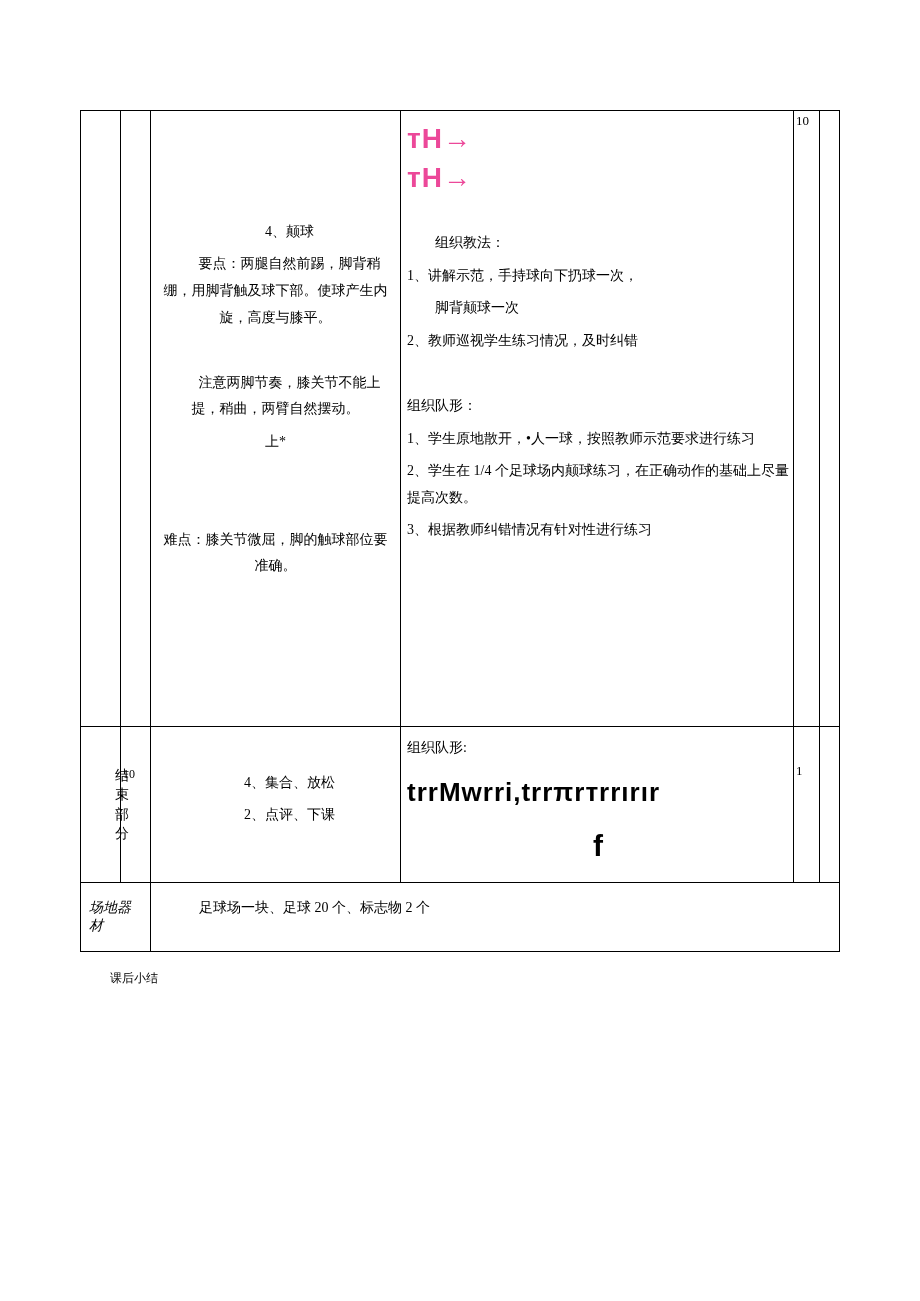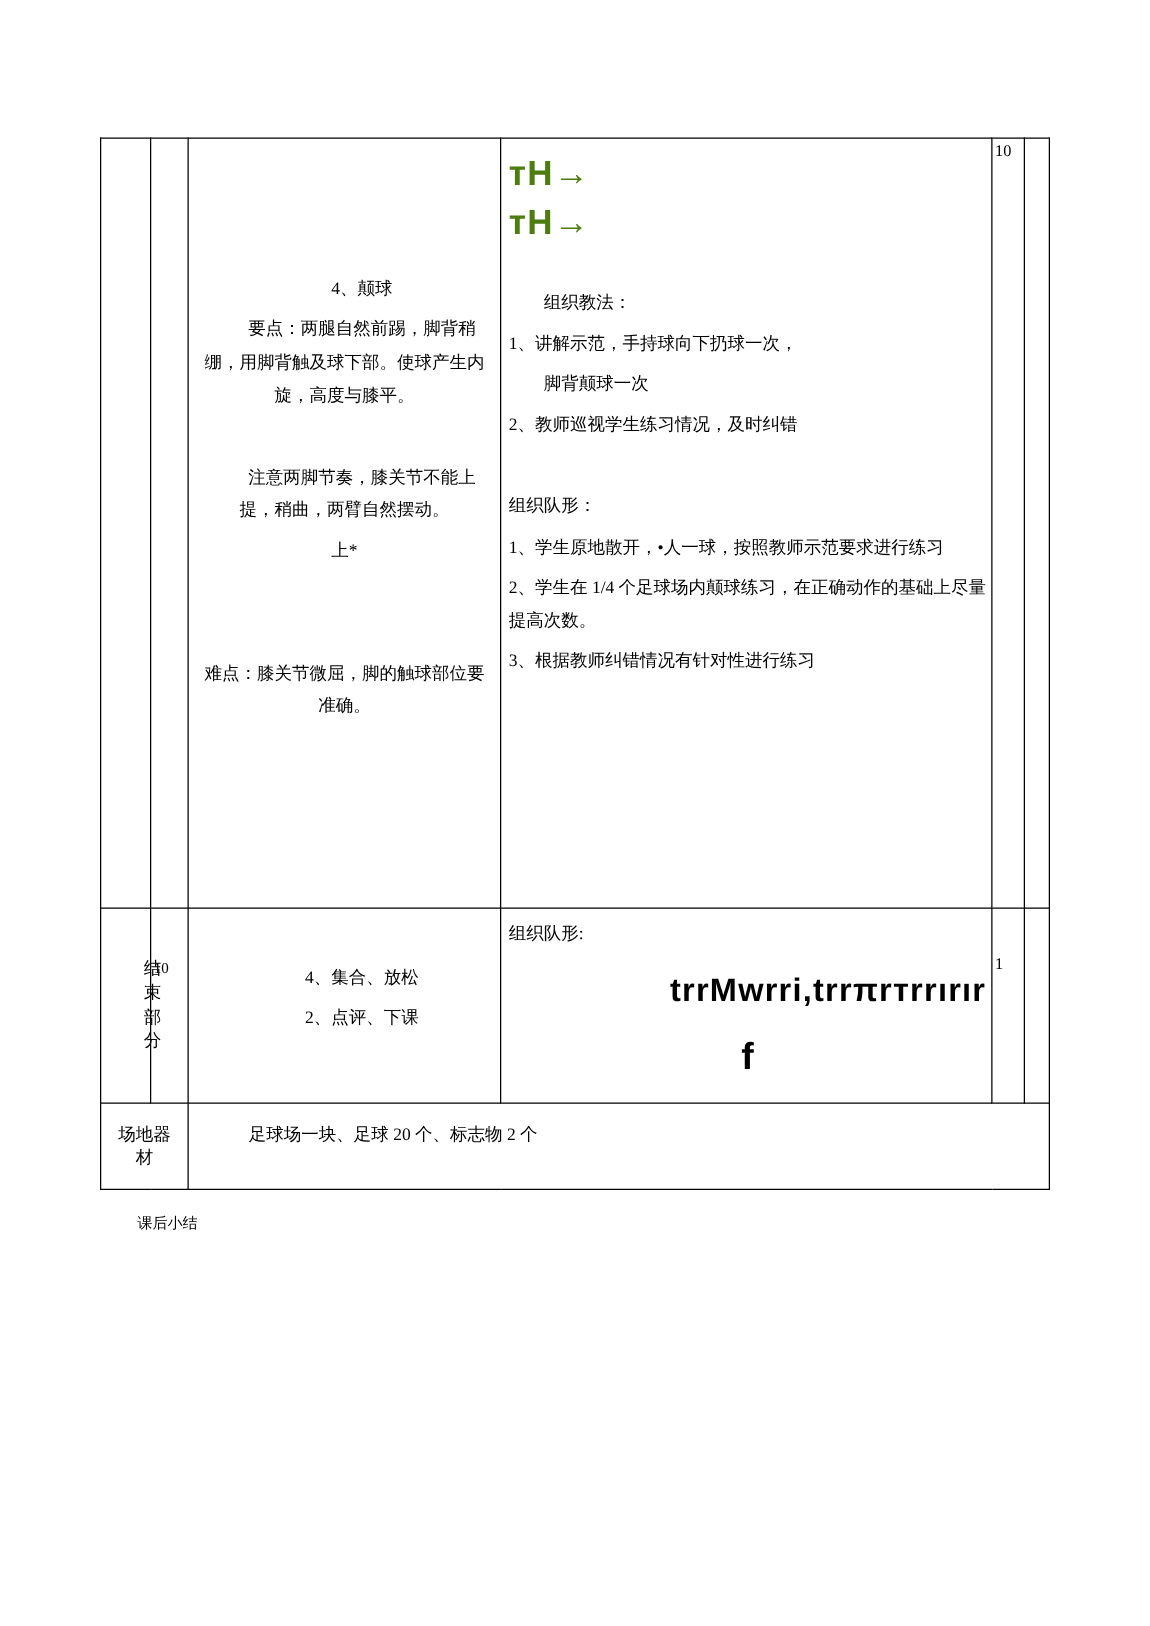--- a/index.html
+++ b/index.html
@@ -32,42 +32,42 @@
   .col-method { }
   .col-n1 { width: 26px; font-size: 13px; padding: 2px !important; text-align: left; }
   .col-n2 { width: 20px; }
   .content-pad { padding: 10px 6px 10px 6px; line-height: 1.9; }
   .content-pad p { margin: 0 0 6px 0; text-align: center; }
   .indent1 { text-indent: 2em; }
   .center { text-align: center; }
   .method-pad { padding: 8px 4px 8px 6px; line-height: 1.9; }
   .method-pad p { margin: 0 0 6px 0; }
   .blue-sym {
-    color: #4d7c0f;
+    color: #ec4899;
     font-family: Arial, Helvetica, sans-serif;
     font-weight: bold;
     font-size: 28px;
     line-height: 1.4;
     letter-spacing: 1px;
   }
   .org-formation {
     font-family: Arial, Helvetica, sans-serif;
     font-weight: 900;
     font-size: 26px;
     letter-spacing: 1px;
-    text-align: right;
+    text-align: left;
   }
   .org-formation2 {
     font-family: Arial, Helvetica, sans-serif;
     font-weight: 900;
     font-size: 30px;
     text-align: center;
   }
   .equip-row td { padding: 16px 8px !important; }
-  .equip-label { text-align: center; }
+  .equip-label { text-align: left; font-style: italic; }
   .after-note { padding: 18px 0 0 30px; font-size: 12px; }
   .small-num { font-size: 12px; }
 </style>
 </head>
 <body>
 
 <div class="page">
 
   <table class="main">
     <colgroup>

